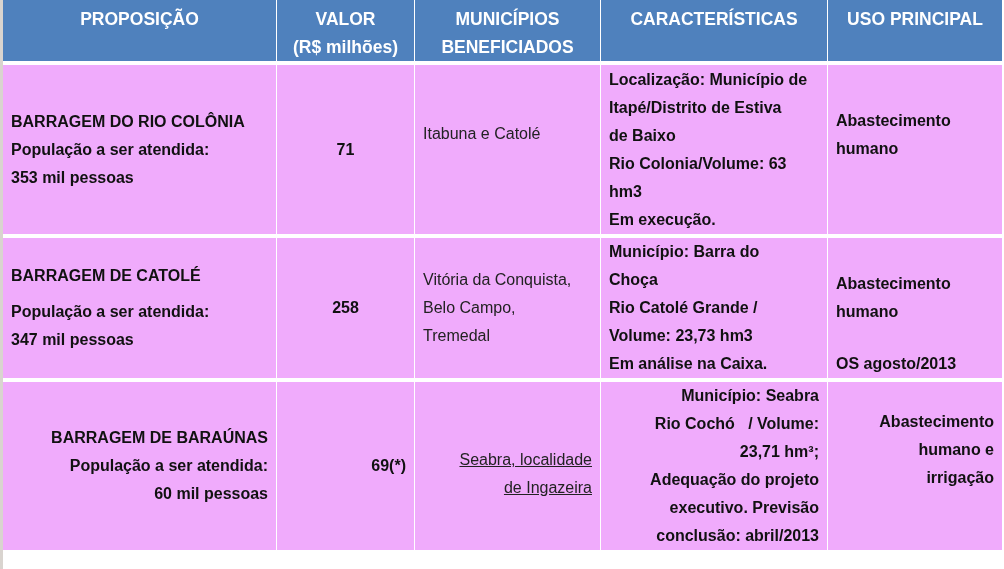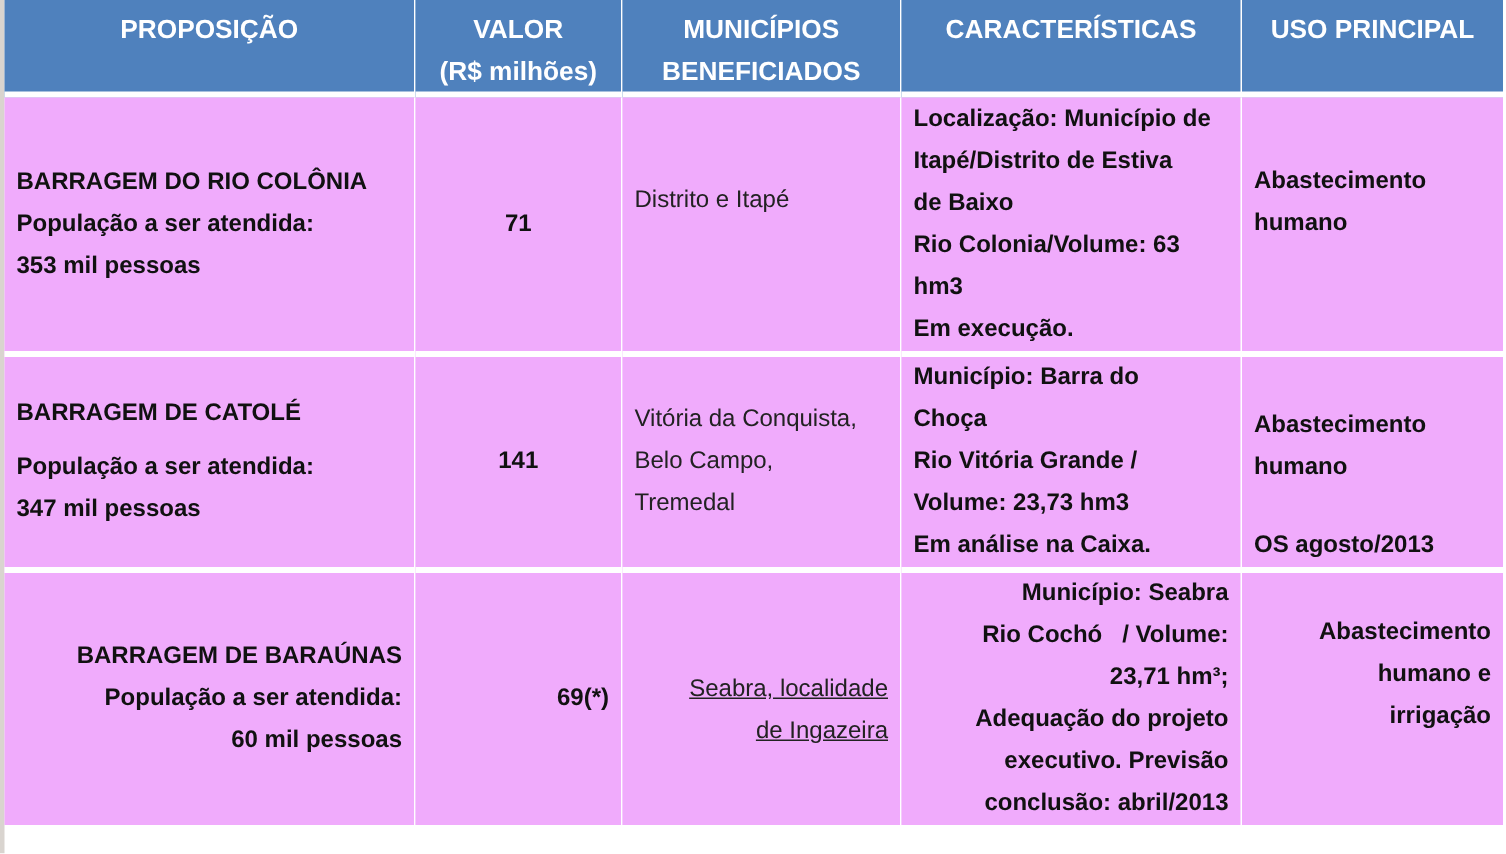--- a/index.html
+++ b/index.html
@@ -110,21 +110,21 @@
   <tbody>
 
     <tr class="row1">
       <td class="bold prop-cell">
         <span class="title-line">BARRAGEM DO RIO COLÔNIA</span>
         <span class="pop-line">População a ser atendida:</span>
         <span class="pop-line">353  mil pessoas</span>
       </td>
       <td class="bold center">71</td>
       <td class="mun muni-cell cell-lines">
-        <span>Distrito e Itapé</span>
+        <span>Itabuna e Catolé</span>
       </td>
       <td class="bold cell-lines">
         <span>Localização: Município de</span>
         <span>Itapé/Distrito de Estiva</span>
         <span>de Baixo</span>
         <span>Rio Colonia/Volume: 63</span>
         <span>hm3</span>
         <span>Em execução.</span>
       </td>
       <td class="bold uso-cell cell-lines">
@@ -133,30 +133,30 @@
       </td>
     </tr>
 
     <tr class="row2">
       <td class="bold prop-cell">
         <span class="title-line">BARRAGEM DE CATOLÉ</span>
         <span class="gap"></span>
         <span class="pop-line">População a ser atendida:</span>
         <span class="pop-line">347 mil pessoas</span>
       </td>
-      <td class="bold center">141</td>
+      <td class="bold center">258</td>
       <td class="mun cell-lines">
         <span>Vitória da Conquista,</span>
         <span>Belo Campo,</span>
         <span>Tremedal</span>
       </td>
       <td class="bold cell-lines">
         <span>Município: Barra do</span>
         <span>Choça</span>
-        <span>Rio Vitória Grande /</span>
+        <span>Rio Catolé Grande /</span>
         <span>Volume: 23,73 hm3</span>
         <span>Em análise na Caixa.</span>
       </td>
       <td class="bold uso-cell cell-lines">
         <span>Abastecimento</span>
         <span>humano</span>
         <span style="margin-top:24px">OS agosto/2013</span>
       </td>
     </tr>
 

